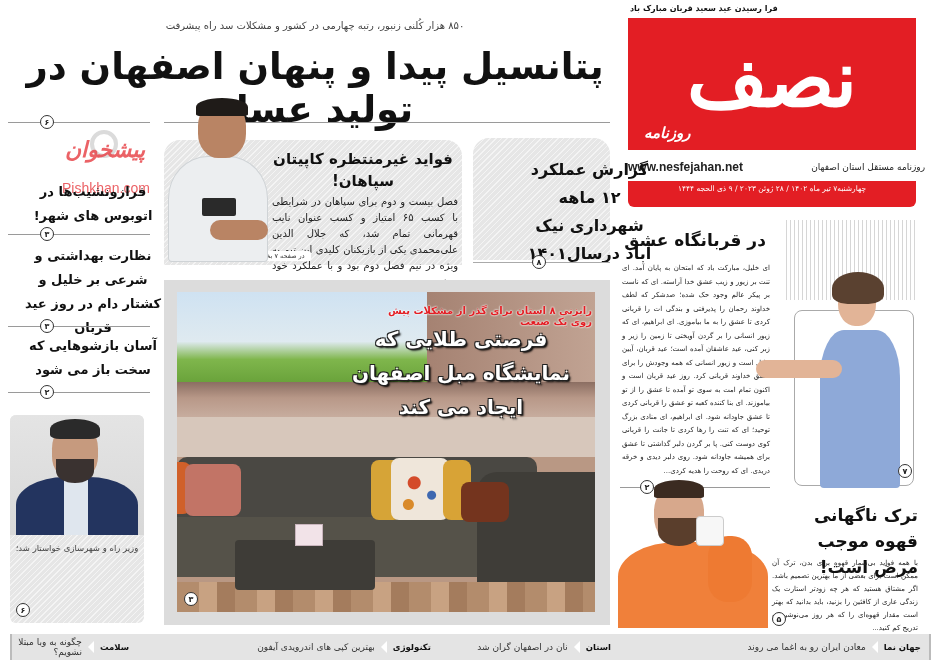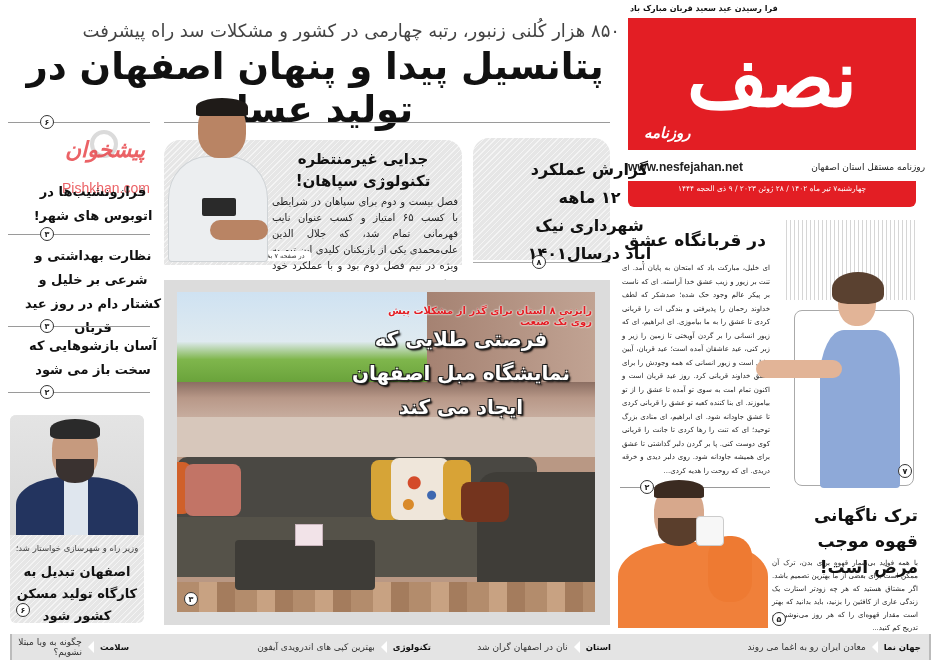--- a/index.html
+++ b/index.html
@@ -13,21 +13,21 @@
   
   #tagline { top: 4px; left: 630px; width: 290px; font-size: 8px; font-weight: bold; text-align: left; direction: rtl; }
   #logo-box { top: 18px; left: 628px; width: 288px; height: 132px; background: #e31e24; overflow: hidden; }
   #logo-main { position:absolute; top: 6px; left: 0; width: 100%; text-align:center; font-family:"DejaVu Serif", serif; font-size: 78px; font-weight:bold; color:#fff; line-height:110px; letter-spacing:-2px; }
   #logo-sub { position:absolute; bottom: 8px; left: 16px; font-size: 15px; font-weight:bold; color:#fff; font-style: italic; }
   #site-url { top: 160px; left: 628px; font-family: "Liberation Sans", sans-serif; font-weight: bold; font-size: 12px; direction: ltr; color:#222; }
   #site-desc { top: 162px; right: 16px; font-size: 9px; color:#222; }
   #date-box { top: 181px; left: 628px; width: 288px; height: 26px; background:#e31e24; border-radius: 0 0 6px 6px; color:#fff; font-size:7.5px; text-align:center; line-height:11px; padding-top:2px; }
 
   
-  #kicker { top: 20px; left: 10px; width: 610px; font-size: 18px; color:#444; }
+  #kicker { top: 20px; left: 10px; width: 610px; text-align:center; font-size: 10px; color:#444; }
   #main-headline { top: 45px; left: 10px; width: 610px; text-align:center; font-size: 37px; font-weight: 900; color:#111; letter-spacing:-1px; }
 
   
   .lc-sep { position:absolute; left: 8px; width: 142px; }
   .lc-badge { position:absolute; }
   .lc-title { position:absolute; left: 19px; width: 148px; text-align:center; font-weight:bold; font-size: 13px; line-height: 24px; color:#111; }
   #watermark { top: 130px; left: 60px; width: 90px; height: 80px; }
   #wm-text { position:absolute; top: 6px; left: 0; width: 90px; text-align:center; color: #e8474c; font-size: 22px; font-weight: bold; font-style: italic; font-family:"DejaVu Serif", serif; opacity: 0.85; }
   #wm-url { position:absolute; top: 50px; left: 2px; color:#e8474c; font-family:"Liberation Sans", sans-serif; font-size: 14px; opacity:0.85; direction:ltr; }
   #wm-circle { position:absolute; top: 0; left: 30px; width: 28px; height: 28px; border: 4px solid #ccc; border-radius: 50%; opacity:0.7; }
@@ -152,27 +152,26 @@
 
 <div class="abs hatch" id="minister-card">
   <div id="minister-photo">
     <div id="minister-suit"></div>
     <div id="minister-shirt"></div>
     <div id="minister-head"></div>
     <div id="minister-hair"></div>
     <div id="minister-beard"></div>
   </div>
   <div id="minister-kicker">وزیر راه و شهرسازی خواستار شد؛</div>
-  <div id="minister-title">اصفهان تبدیل به کارگاه تولید مسکن کشور شود</div>
   <span class="badge" style="position:absolute; bottom:6px; left:6px;">۶</span>
 </div>
 
 <div class="abs sep" style="top:122px; left:164px; width:446px;"></div>
 <div class="abs hatch" id="sepahan-card">
-  <div id="sepahan-title">جدایی غیرمنتظره تکنولوژی سپاهان!</div>
+  <div id="sepahan-title">فواید غیرمنتظره کاپیتان سپاهان!</div>
   <div id="sepahan-body">فصل بیست و دوم برای سپاهان در شرایطی با کسب ۶۵ امتیاز و کسب عنوان نایب قهرمانی تمام شد، که جلال الدین علی‌محمدی یکی از بازیکنان کلیدی این تیم به ویژه در نیم فصل دوم بود و با عملکرد خود موفق...</div>
   <div id="sepahan-more">در صفحه ۷ بخوانید</div>
 </div>
 <div class="abs" id="player1">
   <div id="p1-body"></div>
   <div id="p1-logo"></div>
   <div id="p1-arm"></div>
   <div id="p1-head"></div>
   <div id="p1-hair"></div>
 </div>

